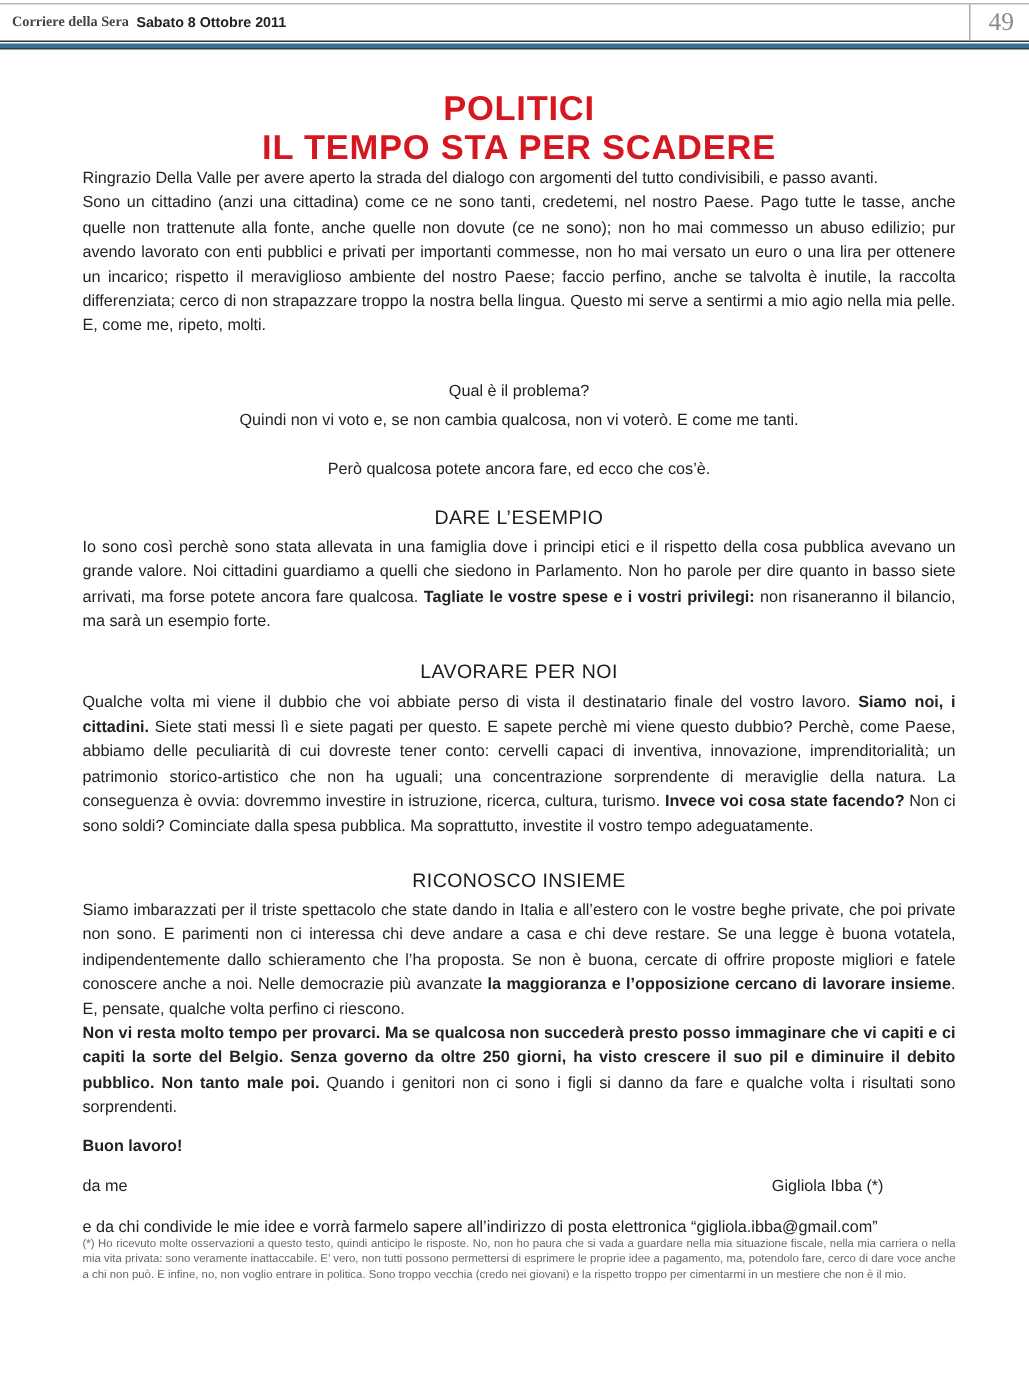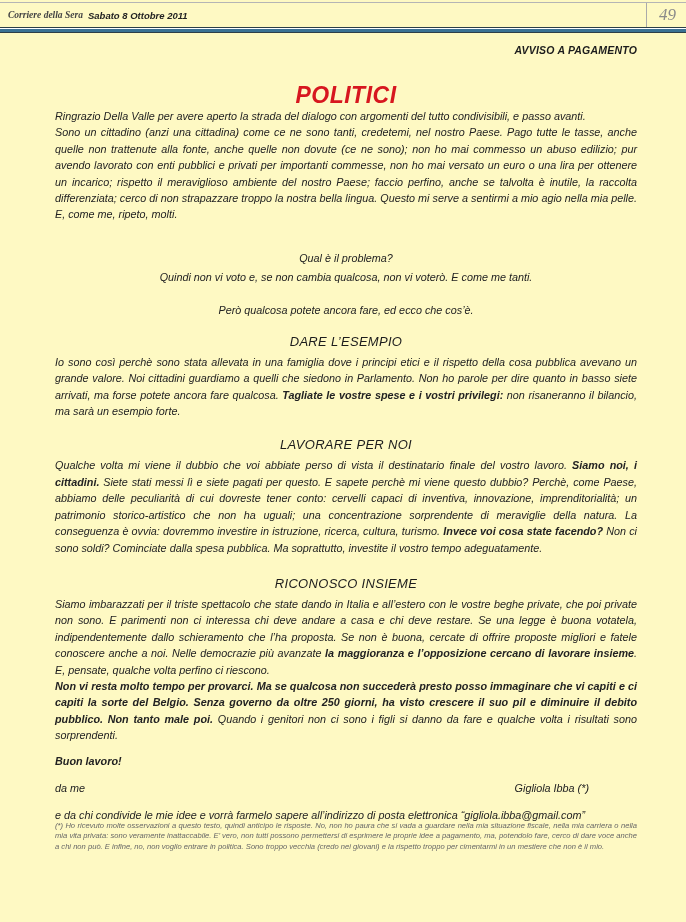--- a/index.html
+++ b/index.html
@@ -1,24 +1,23 @@
 <!DOCTYPE html>
 <html><head>
 <meta charset="utf-8">
 <style>
   html,body{margin:0;padding:0;background:#e8e8e8;}
   .page{
     position:relative;
     width:686px;height:922px;
-    background:#fef9c3;
+    background:#ffffff;
     font-family:"Liberation Sans","DejaVu Sans",sans-serif;
     color:#222;
     overflow:hidden;
     box-sizing:border-box;
-    font-style:italic;
   }
   
   .top-hairline{height:1px;background:#b5b5b5;margin-top:2px;}
   .masthead-row{
     display:flex;justify-content:space-between;align-items:stretch;
     height:24px;
   }
   .masthead-left{
     display:flex;align-items:center;gap:5px;
     padding-left:8px;font-size:9.5px;color:#333;
@@ -94,24 +93,24 @@
       <span class="page-num">49</span>
     </div>
   </div>
   <div class="rule-dark"></div>
   <div class="rule-gap"></div>
   <div class="rule-blue" style="background: rgb(58, 113, 146);"></div>
   <div class="rule-dark"></div>
 
   <div class="col">
 
-    <div class="notice">AVVISO A PAGAMENTO</div>
 
     <div class="ad-title" style="color: rgb(215, 23, 31); text-align: center;">
       <div>POLITICI</div>
+      <div>IL TEMPO STA PER SCADERE</div>
     </div>
 
     <p class="body mt-intro">Ringrazio Della Valle per avere aperto la strada del dialogo con argomenti del tutto condivisibili, e passo avanti.</p>
 
     <p class="body mt-para">Sono un cittadino (anzi una cittadina) come ce ne sono tanti, credetemi, nel nostro Paese. Pago tutte le tasse, anche quelle non trattenute alla fonte, anche quelle non dovute (ce ne sono); non ho mai commesso un abuso edilizio; pur avendo lavorato con enti pubblici e privati per importanti commesse, non ho mai versato un euro o una lira per ottenere un incarico; rispetto il meraviglioso ambiente del nostro Paese; faccio perfino, anche se talvolta è inutile, la raccolta differenziata; cerco di non strapazzare troppo la nostra bella lingua. Questo mi serve a sentirmi a mio agio nella mia pelle. E, come me, ripeto, molti.</p>
 
     <div class="centered-block">
       <div>Qual è il problema?</div>
       <div>Quindi non vi voto e, se non cambia qualcosa, non vi voterò. E come me tanti.</div>
     </div>

